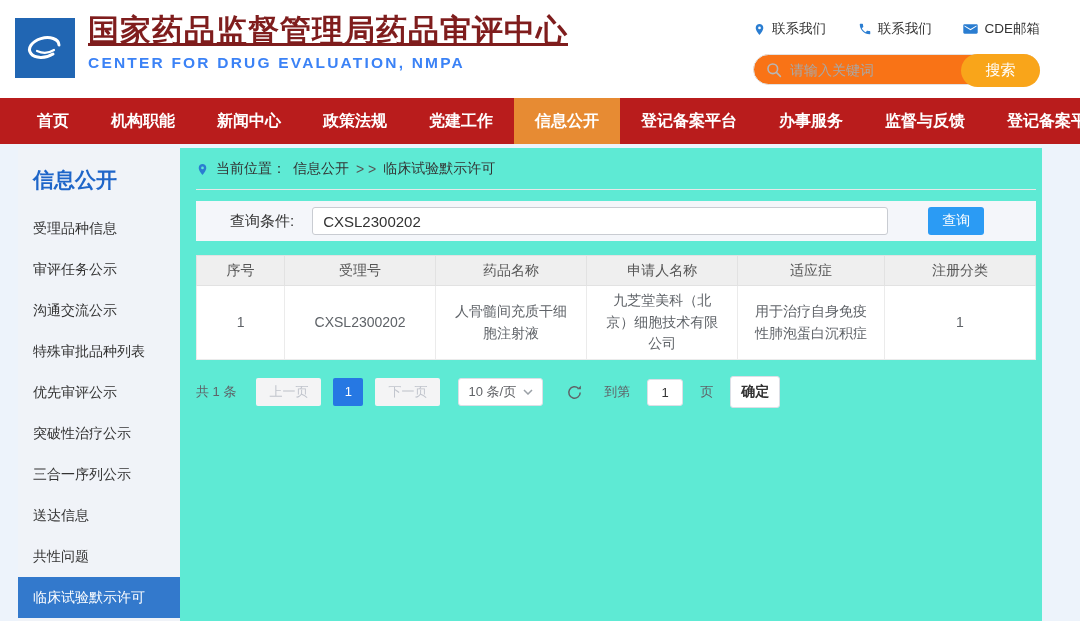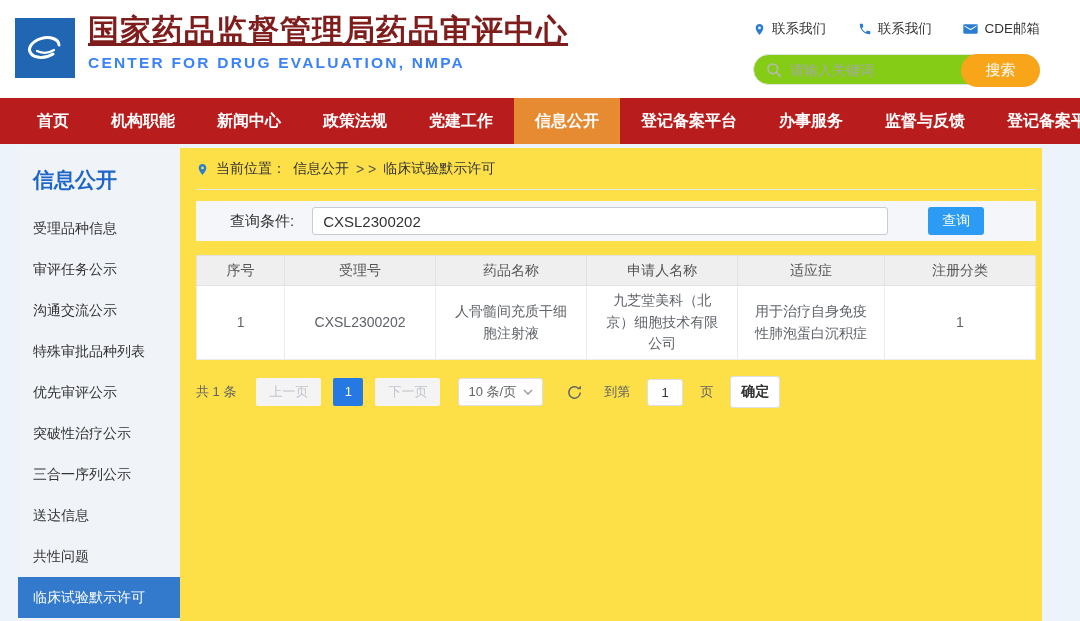--- a/index.html
+++ b/index.html
@@ -11,37 +11,37 @@
   }
   
   .header { height:98px; background:#fff; position:relative; }
   .logo-box { position:absolute; left:15px; top:18px; width:60px; height:60px; }
   .title-block { position:absolute; left:88px; top:13px; }
   .cn-title { font-size:31px; font-weight:bold; color:#7f1d1d; letter-spacing:1px; line-height:1.15;text-decoration:underline; }
   .en-title { font-size:15.5px; font-weight:bold; color:#3b82f6; letter-spacing:2.2px; margin-top:5px; }
   .header-right { position:absolute; right:40px; top:20px; width:287px; }
   .top-links { display:flex; justify-content:space-between; margin-bottom:16px; }
   .top-link { display:flex; align-items:center; gap:6px; font-size:13.5px; color:#333; cursor:pointer; }
-  .search-box { position:relative; width:287px; height:31px; border:1px solid #e2e2e2; border-radius:17px; background:#84cc16; }
+  .search-box { position:relative; width:287px; height:31px; border:1px solid #e2e2e2; border-radius:17px; background:#f97316; }
   .search-box .mag { position:absolute; left:12px; top:7px; }
   .search-input { position:absolute; left:34px; top:1px; height:27px; width:160px; border:none; outline:none; font-size:14px; color:#333; background:transparent; }
   .search-input::placeholder { color:#a8a8a8; }
   .search-btn { position:absolute; right:-1px; top:-1px; height:33px; width:79px; border:none; border-radius:17px; background:#f9a51a; color:#fff; font-size:15px; cursor:pointer; }
   
   .navbar { height:46px; background:#b91c1c; display:flex; align-items:stretch; padding-left:16px; }
   .nav-item { display:flex; align-items:center; padding:0 21px; color:#fff; font-size:16px; font-weight:bold; cursor:pointer; white-space:nowrap; }
   .nav-item.active { background:#e78b33; }
   .nav-sep { width:1px; height:16px; background:rgba(255,255,255,.55); align-self:center; }
   
   .page { display:flex; margin:4px 38px 0 18px; height:473px; }
   .sidebar { width:162px; background:#f0f3f8; padding-top:18px; flex-shrink:0; }
   .sidebar-title { color:#1f66c9; font-size:21px; font-weight:bold; padding-left:15px; margin-bottom:14px; }
   .side-item { height:41px; line-height:41px; padding-left:15px; font-size:14px; color:#333; cursor:pointer; white-space:nowrap; }
   .side-item.active { background:#3379cc; color:#fff; }
-  .main { flex:1; background:#fde047; padding:12px 6px 0 16px; }
+  .main { flex:1; background:#5eead4; padding:12px 6px 0 16px; }
   .breadcrumb { display:flex; align-items:center; gap:7px; font-size:14px; color:#333; padding-bottom:11px; border-bottom:1px solid #e8e8e8; }
   .breadcrumb .sep { color:#555; }
   
   .query-bar { margin-top:11px; background:#f4f6fa; height:40px; display:flex; align-items:center; padding-left:34px; }
   .query-label { font-size:15px; color:#333; }
   .query-input { margin-left:18px; width:576px; height:28px; border:1px solid #c9ccd2; border-radius:3px; padding:0 10px; font-size:15px; color:#333; background:#fff; outline:none; }
   .query-btn { margin-left:40px; width:56px; height:28px; background:#2b9bf4; color:#fff; border:none; border-radius:3px; font-size:14px; cursor:pointer; }
   
   table.data { margin-top:14px; width:100%; border-collapse:collapse; table-layout:fixed; }
   table.data th { background:#efefef; height:30px; font-size:14px; font-weight:normal; color:#555; border:1px solid #e2e2e2; }

